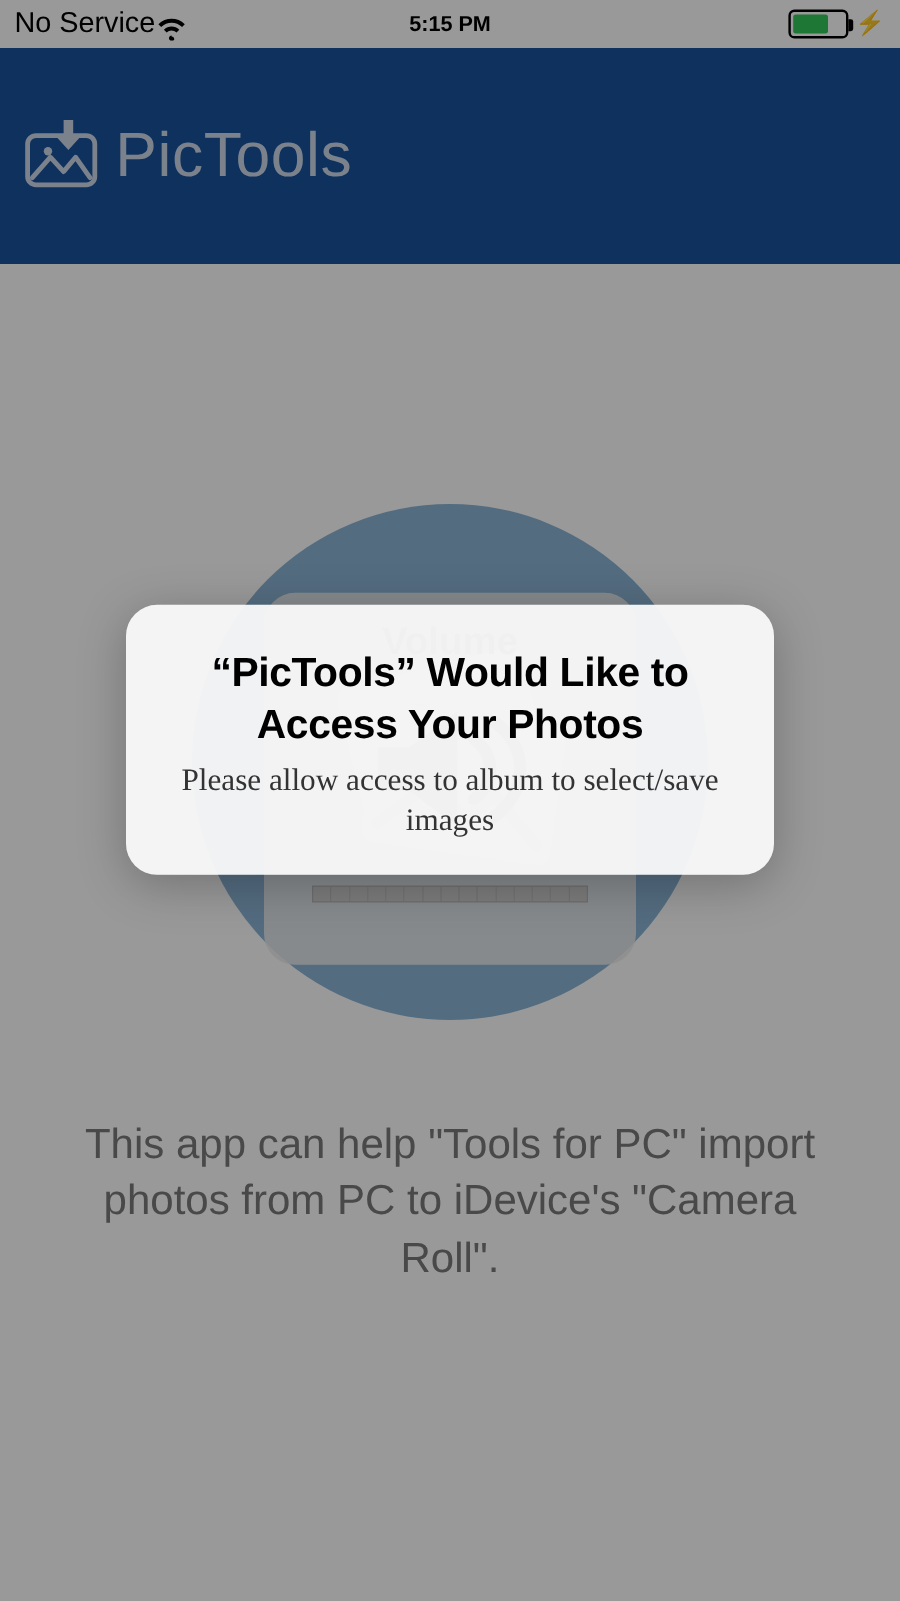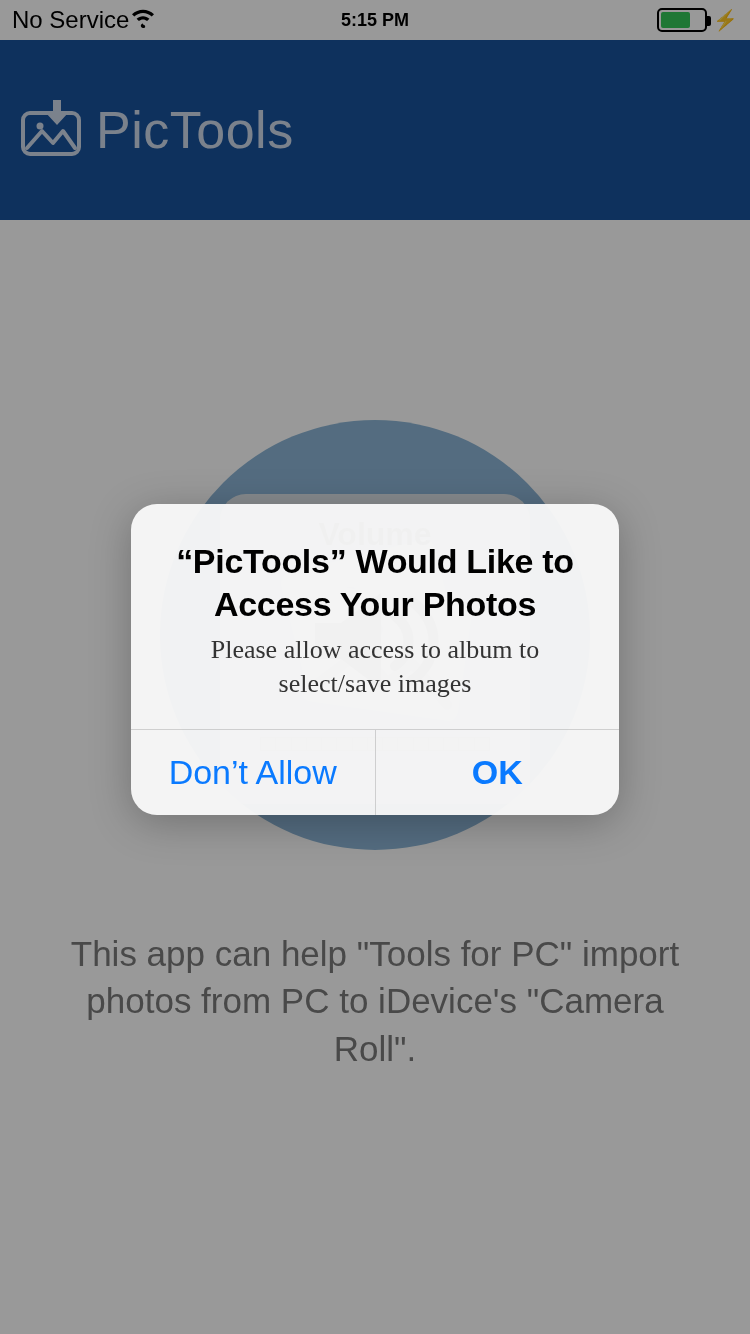--- a/index.html
+++ b/index.html
@@ -22,21 +22,21 @@
     position: relative;
     height: 40px;
     display: flex;
     align-items: center;
     justify-content: space-between;
     padding: 0 12px;
     font-size: 24px;
     font-weight: 500;
     color: #000;
   }
-  .status-left { display: flex; align-items: flex-start; }
+  .status-left { display: flex; align-items: flex-end; }
   .status-time {
     position: absolute;
     left: 50%;
     transform: translateX(-50%);
     font-weight: 700;
     font-size: 18px;
   }
   .status-right { display: flex; align-items: center; gap: 6px; }
   .wifi-icon svg { display: block; }
   .battery {
@@ -156,21 +156,21 @@
     inset: 0;
     background: rgba(0,0,0,0.40);
   }
 
   
   .alert {
     position: absolute;
     top: 504px;
     left: 50%;
     transform: translateX(-50%);
-    width: 488px;
+    width: 540px;
     background: rgba(248,248,248,0.96);
     border-radius: 26px;
     overflow: hidden;
     box-shadow: 0 8px 40px rgba(0,0,0,0.25);
   }
   .alert-body {
     padding: 36px 30px 28px 30px;
     text-align: center;
   }
   .alert-title {
@@ -295,20 +295,15 @@
     </div>
   </div>
 
   <div class="dim"></div>
 
   <div class="alert">
     <div class="alert-body">
       <div class="alert-title">“PicTools” Would Like to Access Your Photos</div>
       <div class="alert-msg">Please allow access to album to select/save images</div>
     </div>
-    <div class="alert-actions">
-      <button class="alert-btn">Don’t Allow</button>
-      <div class="alert-sep"></div>
-      <button class="alert-btn primary">OK</button>
-    </div>
   </div>
 
 </div>
 
 </body></html>

